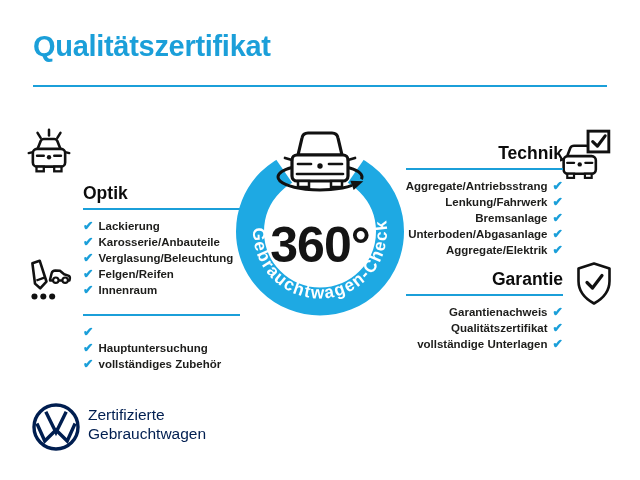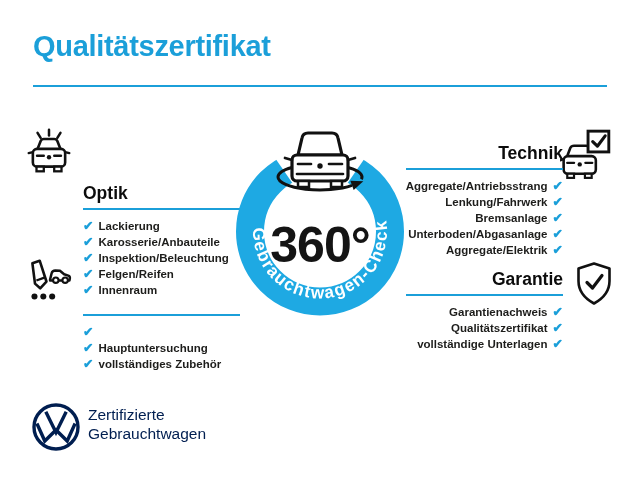--- a/index.html
+++ b/index.html
@@ -109,21 +109,21 @@
         <li>
           <span class="check">✔</span>
           <span class="label">Lackierung</span>
         </li>
         <li>
           <span class="check">✔</span>
           <span class="label">Karosserie/Anbauteile</span>
         </li>
         <li>
           <span class="check">✔</span>
-          <span class="label">Inspektion/Beleuchtung</span>
+          <span class="label">Verglasung/Beleuchtung</span>
         </li>
         <li>
           <span class="check">✔</span>
           <span class="label">Felgen/Reifen</span>
         </li>
         <li>
           <span class="check">✔</span>
           <span class="label">Innenraum</span>
         </li>
       </ul>

